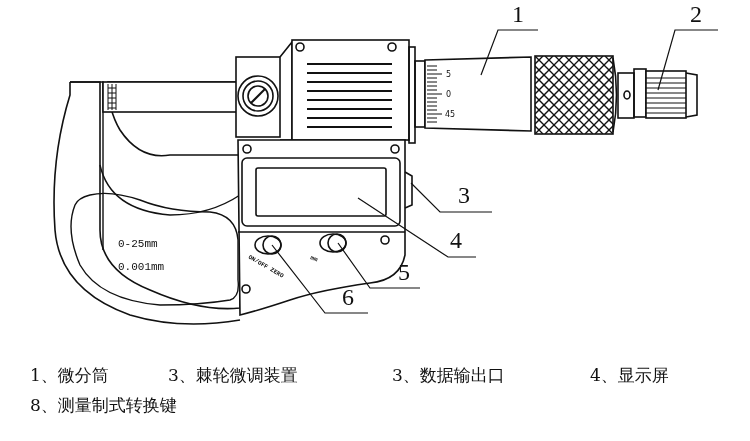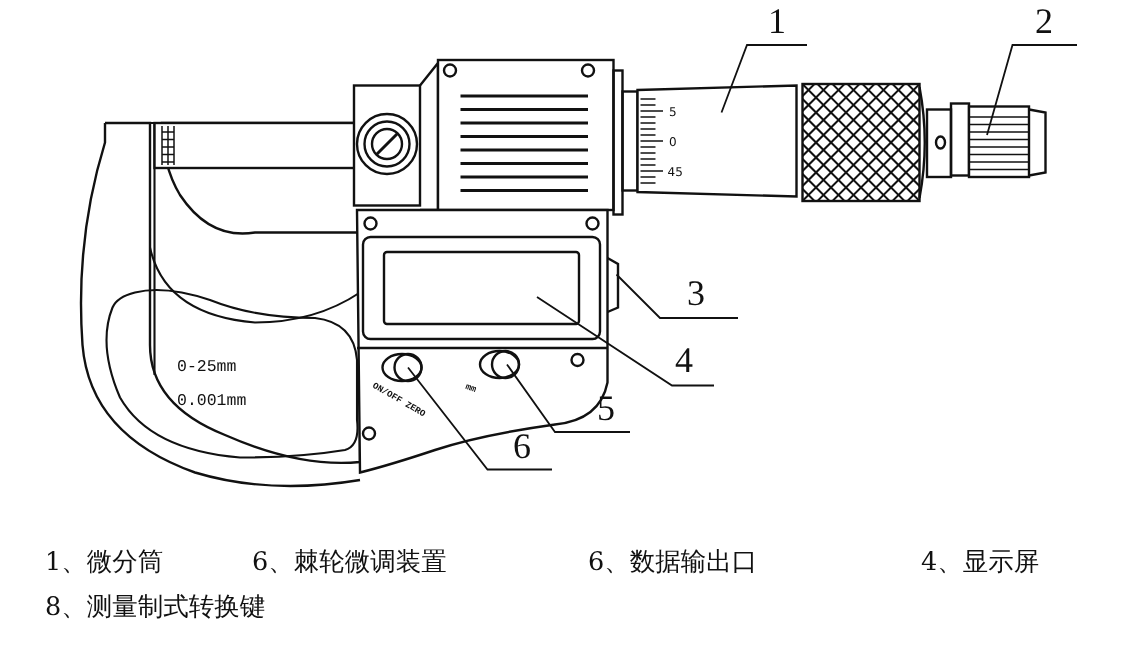--- a/index.html
+++ b/index.html
@@ -198,20 +198,20 @@
   <text class="engrave" x="118" y="247" font-size="11">0-25mm</text>
   <text class="engrave" x="118" y="270" font-size="11">0.001mm</text>
 
   <text class="engrave" x="248" y="258" font-size="6" font-weight="bold" transform="rotate(30 248 258)">ON/OFF ZERO</text>
   <text class="engrave" x="310" y="259" font-size="6" font-weight="bold" transform="rotate(20 310 259)">mm</text>
 </svg>
 
 <div class="legend">
   <div class="legend-row">
     <span class="legend-item" style="left:0px">1、微分筒</span>
-    <span class="legend-item" style="left:138px">6、棘轮微调装置</span>
-    <span class="legend-item" style="left:362px">6、数据输出口</span>
-    <span class="legend-item" style="left:584px">4、显示屏</span>
+    <span class="legend-item" style="left:138px">3、棘轮微调装置</span>
+    <span class="legend-item" style="left:362px">3、数据输出口</span>
+    <span class="legend-item" style="left:560px">4、显示屏</span>
   </div>
   <div class="legend-row">
     <span class="legend-item" style="left:0px">8、测量制式转换键</span>
   </div>
 </div>
 
 </body></html>

